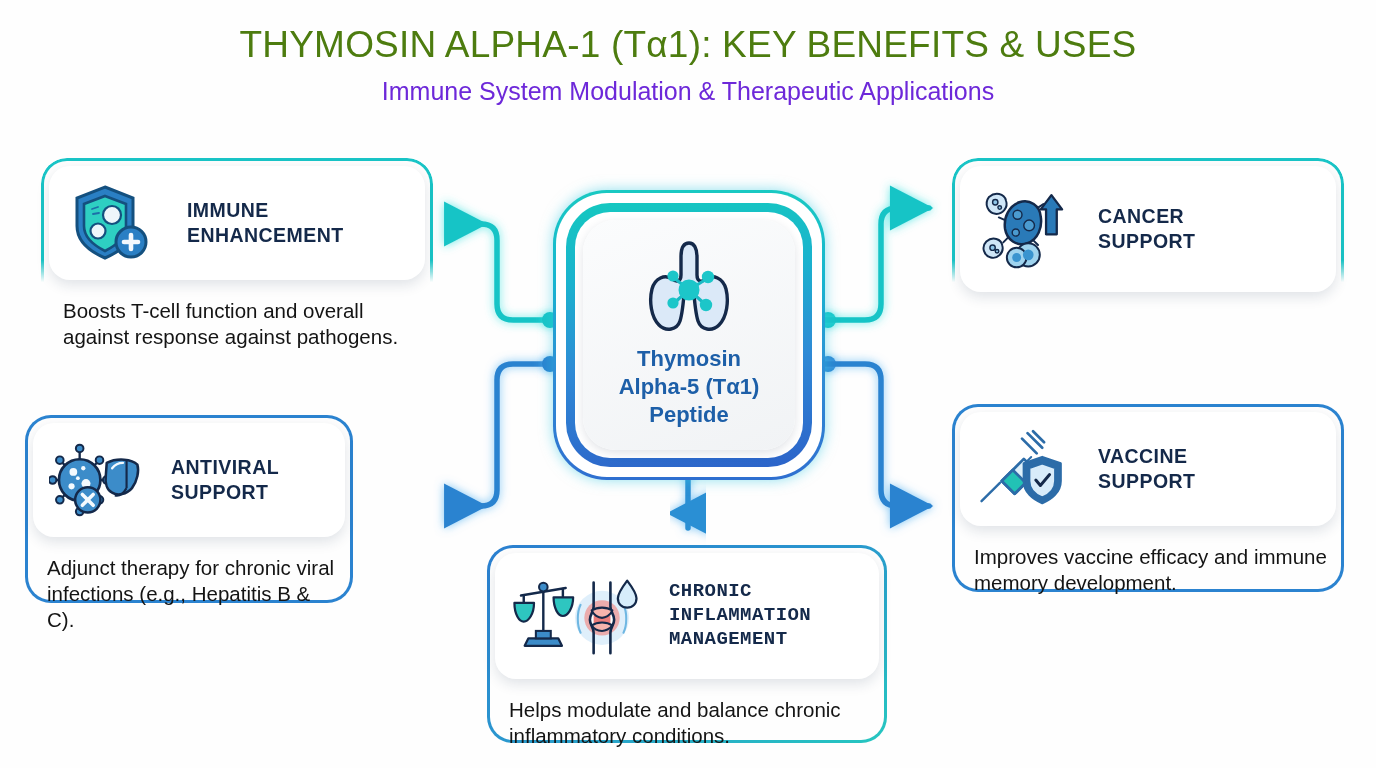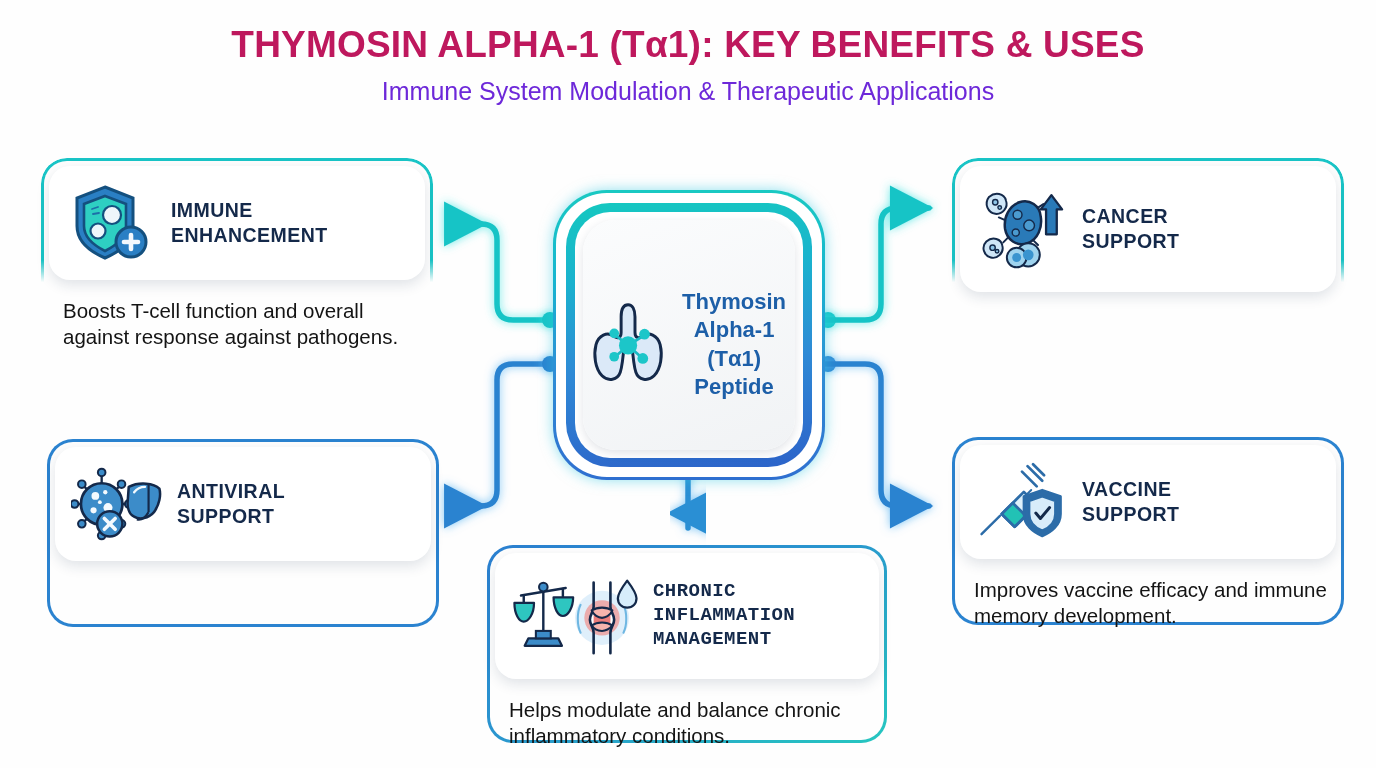--- a/index.html
+++ b/index.html
@@ -20,23 +20,23 @@
   }
 
   
   #header {
     position: absolute;
     top: 24px; left: 0; width: 1376px;
     text-align: center;
   }
   #main-title {
     font-size: 37px;
-    font-weight: 700;
+    font-weight: 400;
     letter-spacing: 0.2px;
-    color: #be185d;
+    color: #4d7c0f;
     line-height: 1.15;
     white-space: nowrap;
   }
   #subtitle {
     margin-top: 9px;
     font-size: 25px;
     font-weight: 400;
     color: #6d28d9;
     line-height: 1.2;
     white-space: nowrap;
@@ -75,21 +75,21 @@
       linear-gradient(#fff,#fff) padding-box,
       linear-gradient(175deg,#15c8c0 0%, #1ab2ce 28%, #2f8ad6 60%, #2c63c9 100%) border-box;
   }
   .node-card {
     position: absolute;
     left: 30px; top: 30px; right: 30px; bottom: 30px;
     border-radius: 32px;
     background: linear-gradient(160deg,#fbfcfd 0%, #f1f3f5 100%);
     box-shadow: 0 3px 10px rgba(20,40,70,0.13);
     display: flex;
-    flex-direction: row;
+    flex-direction: column;
     align-items: center;
     justify-content: flex-start;
     padding-top: 13px;
   }
   .node-icon { width: 104px; height: 106px; }
   .node-label {
     margin-top: 6px;
     font-size: 22px;
     font-weight: 700;
     color: #1d5fa8;
@@ -118,21 +118,21 @@
 
   .head-card {
     position: absolute;
     left: 8px; top: 8px; right: 8px;
     height: 114px;
     border-radius: 21px;
     background: #ffffff;
     box-shadow: 0 5px 13px rgba(25,45,75,0.13);
     display: flex;
     align-items: center;
-    gap: 14px;
+    gap: 30px;
     padding: 0 16px;
   }
   .head-card .b-icon {
     flex: 0 0 auto;
     width: 92px; height: 82px;
   }
   .b-title {
     font-size: 19.5px;
     font-weight: 700;
     letter-spacing: 0.45px;
@@ -143,23 +143,23 @@
     position: absolute;
     left: 22px; right: 14px;
     top: 140px;
     font-size: 20.5px;
     color: #141414;
     line-height: 1.28;
   }
 
   
   #b-immune      { left: 41px;  top: 158px; width: 392px; height: 222px; --edge: linear-gradient(180deg,#19c4c6 0%, #19c4c6 75%, rgba(25,196,198,0) 100%); }
-  #b-antiviral   { left: 47px;  top: 415px; width: 392px; height: 188px; margin-top: 24px; --edge: linear-gradient(180deg,#2b83d0 0%, #2b83d0 100%); }
+  #b-antiviral   { left: 25px;  top: 415px; width: 328px; height: 188px; --edge: linear-gradient(180deg,#2b83d0 0%, #2b83d0 100%); }
   #b-cancer      { left: 952px; top: 158px; width: 392px; height: 222px; --edge: linear-gradient(180deg,#19c4c6 0%, #19c4c6 75%, rgba(25,196,198,0) 100%); }
-  #b-vaccine     { left: 952px; top: 437px; width: 392px; height: 188px; --edge: linear-gradient(180deg,#2b83d0 0%, #2b83d0 100%); }
+  #b-vaccine     { left: 952px; top: 404px; width: 392px; height: 188px; --edge: linear-gradient(180deg,#2b83d0 0%, #2b83d0 100%); }
   #b-inflam      { left: 487px; top: 545px; width: 400px; height: 198px; --edge: linear-gradient(150deg,#2b7fd0 0%, #2a95cf 45%, #26c7c0 100%); }
 
   #b-cancer .head-card { height: 126px; align-items: center; }
   #b-cancer .b-desc { top: 148px; }
   #b-inflam .head-card { height: 126px; }
   #b-inflam .b-desc { top: 152px; }
   #b-inflam .b-title { font-size: 19px; font-family: Liberation Mono, monospace; }
 </style>
 </head>
 <body>
@@ -250,21 +250,21 @@
           <line x1="52" y1="57" x2="69" y2="72"></line>
         </g>
         <circle cx="52" cy="57" r="10.5" fill="#1cc6c9"></circle>
         <circle cx="36" cy="43" r="5.6" fill="#1cc6c9"></circle>
         <circle cx="71" cy="44" r="6.2" fill="#1cc6c9"></circle>
         <circle cx="36" cy="70" r="5.6" fill="#1cc6c9"></circle>
         <circle cx="69" cy="72" r="6.2" fill="#1cc6c9"></circle>
       </svg>
       <div class="node-label">
         <div>Thymosin</div>
-        <div>Alpha-1 (Tα1)</div>
+        <div>Alpha-5 (Tα1)</div>
         <div>Peptide</div>
       </div>
     </div>
   </div>
 
   <div class="benefit fade-outline" id="b-immune">
     <div class="benefit-outline"></div>
     <div class="head-card">
       <svg class="b-icon" viewBox="0 0 92 82">
         <path d="M40,5 L68,16 L68,44 C68,60 54,70 40,76 C26,70 12,60 12,44 L12,16 Z" fill="#2a7fc4" stroke="#14507f" stroke-width="3"></path>
@@ -331,20 +331,21 @@
         <g stroke="#f4fafe" stroke-width="4" stroke-linecap="round">
           <line x1="37" y1="57" x2="49" y2="69"></line>
             <line x1="49" y1="57" x2="37" y2="69"></line>
         </g>
       </svg>
       <div class="b-title">
         <div>ANTIVIRAL</div>
         <div>SUPPORT</div>
       </div>
     </div>
+    <div class="b-desc">Adjunct therapy for chronic viral infections (e.g., Hepatitis B &amp; C).</div>
   </div>
 
   <div class="benefit fade-outline" id="b-cancer">
     <div class="benefit-outline"></div>
     <div class="head-card">
       <svg class="b-icon" viewBox="0 0 100 92">
         <g fill="#cfe6f7" stroke="#14294a" stroke-width="2.2">
           <path d="M13,10 C20,4 30,6 32,14 C35,22 28,30 20,29 C12,28 7,18 13,10 Z"></path>
           <path d="M10,60 C17,54 27,57 28,65 C30,73 22,80 15,78 C7,76 4,66 10,60 Z"></path>
         </g>

